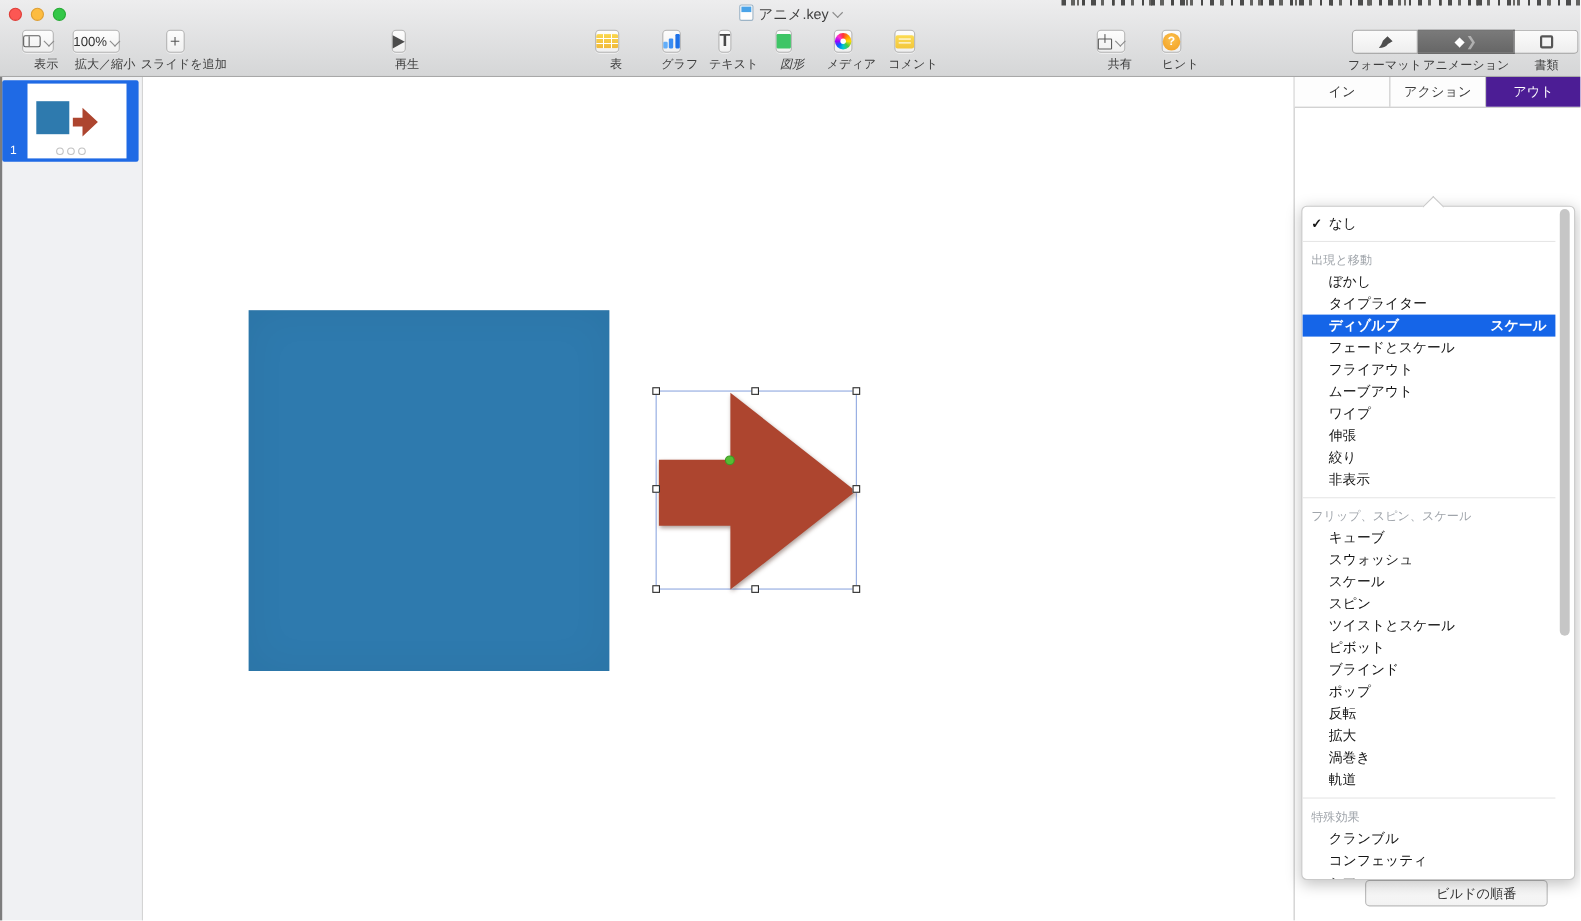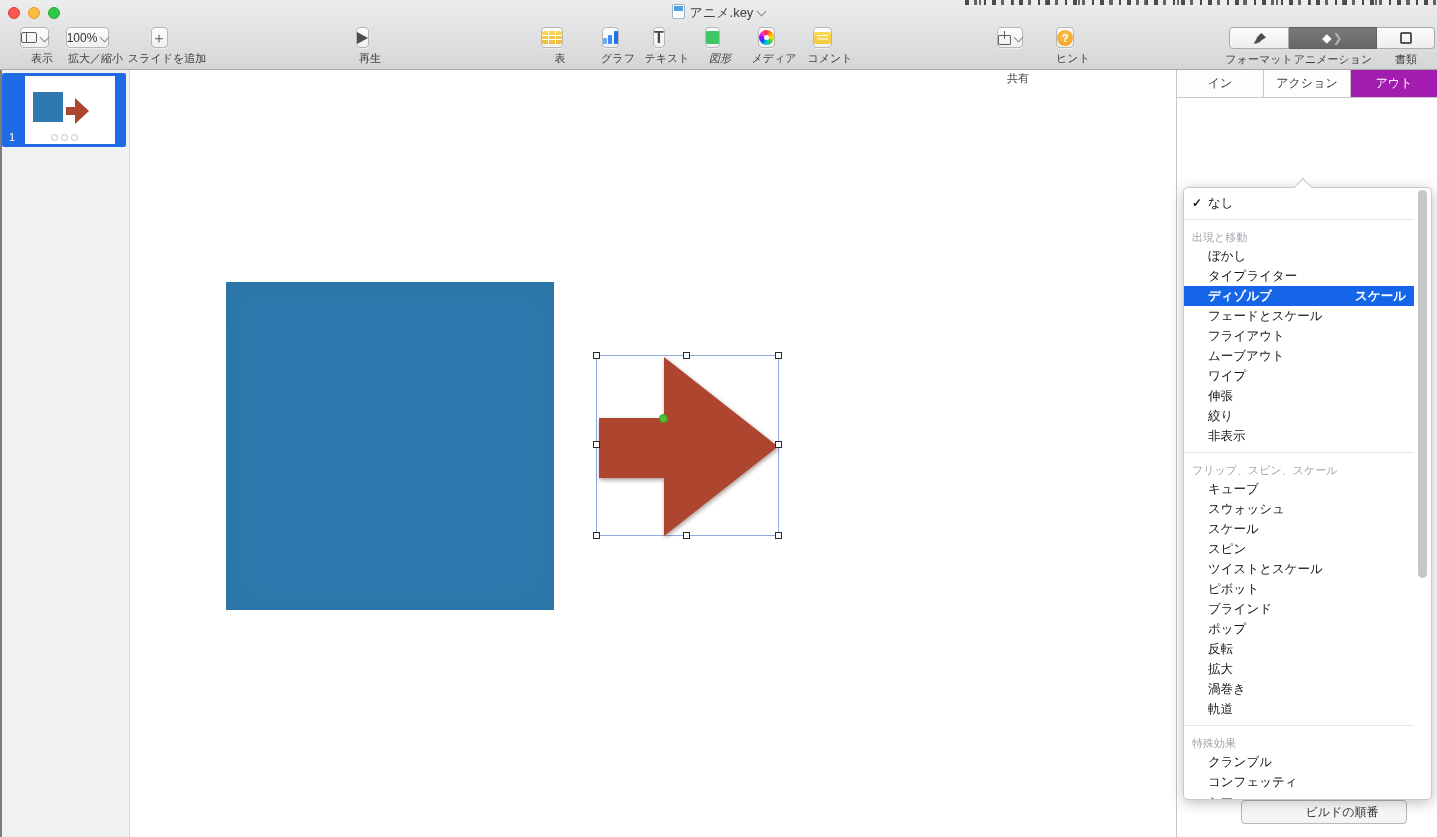--- a/index.html
+++ b/index.html
@@ -202,21 +202,21 @@
             <span class="ic ic-media"></span>
           </span>
       <span class="lbl">メディア</span>
         </div>
         <div class="tbtn" style="left: 800px; width: 44px;">
           <span class="face">
             <span class="ic ic-comment"></span>
           </span>
       <span class="lbl">コメント</span>
         </div>
-        <div class="tbtn" style="left: 988px; width: 44px; gap: 20px;">
+        <div class="tbtn" style="left: 988px; width: 44px;">
           <span class="face">
             <span class="ic ic-share"></span>
             <span class="chev" style="margin-left:1px"></span>
           </span>
       <span class="lbl">共有</span>
         </div>
         <div class="tbtn" style="left: 1043px; width: 44px;">
           <span class="face">
             <span class="ic ic-help">?</span>
           </span>
@@ -280,21 +280,21 @@
       <span class="handle" style="left:86px;bottom:-4px"></span>
       <span class="handle" style="right:-4px;bottom:-4px"></span>
       <span class="adjust-dot" style="background: rgb(85, 189, 53);"></span>
     </div>
   </div>
 
   <div class="panel">
     <div class="tabs" id="tabs-host">
         <div class="tab">イン</div>
         <div class="tab">アクション</div>
-        <div class="tab sel" style="background: #a21caf;">アウト</div>
+        <div class="tab sel" style="background: #4c1d95;">アウト</div>
       </div>
     <div class="build-order">ビルドの順番</div>
   </div>
 
   <div class="pop-arrow"></div>
   <div class="popover">
     <div class="menu" id="menu-host">
         <div class="mrow"><span class="check">✓</span><span>なし</span></div>
         <div class="mdiv"></div>
         <div class="mhead">出現と移動</div>

